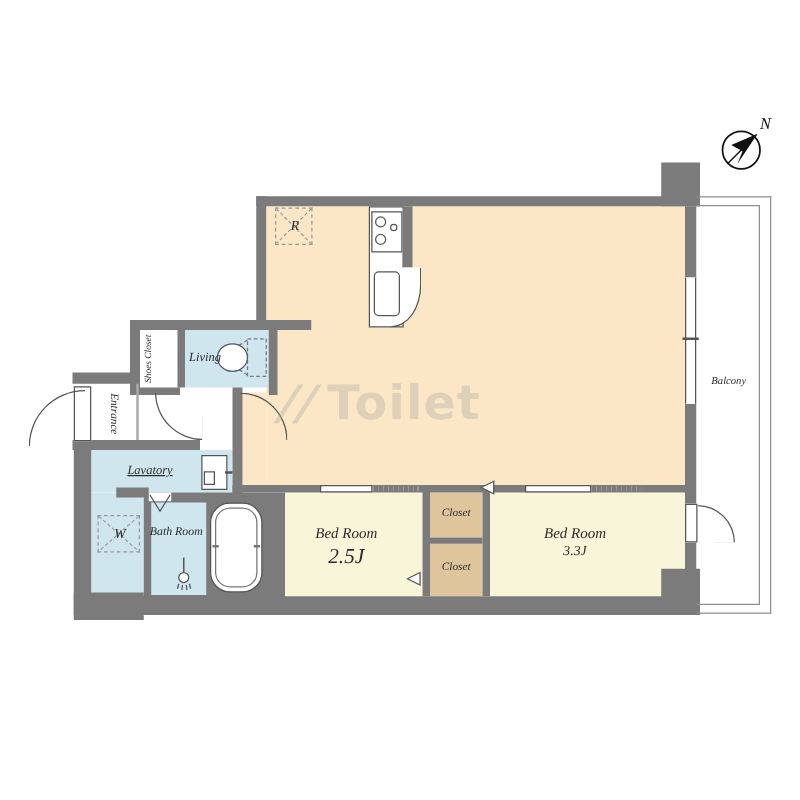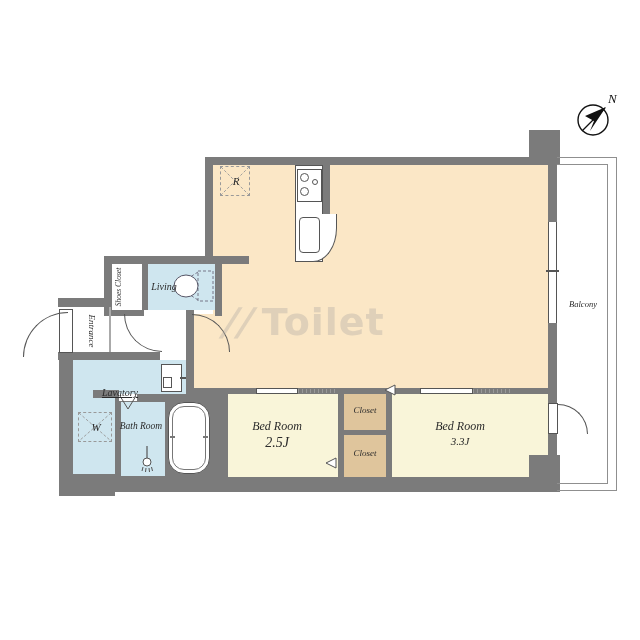--- a/index.html
+++ b/index.html
@@ -149,27 +149,27 @@
 
   <div class="abs" style="left:548px;top:222px;width:9px;height:101px;background:#fff;border-left:1px solid #555;border-right:1px solid #555;"></div>
   <div class="abs" style="left:546px;top:270px;width:13px;height:1.5px;background:#555;"></div>
   <div class="abs whitebox" style="left:548px;top:403px;width:10px;height:31px;"></div>
   <div class="abs arc tr" style="left:558px;top:404px;width:30px;height:30px;"></div>
 
   <div class="abs balrail" style="left:557px;top:157px;width:60px;height:334px;"></div>
   <div class="abs balrail inner" style="left:557px;top:164px;width:51px;height:320px;"></div>
 
   <div class="abs lbl" style="left:217px;top:420px;width:120px;font-size:12px;">Bed Room</div>
-  <div class="abs lbl" style="left:217px;top:435px;width:120px;font-size:14px;">2.5J</div>
+  <div class="abs lbl" style="left:217px;top:435px;width:120px;font-size:17px;">2.5J</div>
   <div class="abs lbl" style="left:400px;top:420px;width:120px;font-size:12px;">Bed Room</div>
   <div class="abs lbl" style="left:400px;top:435px;width:120px;font-size:11px;">3.3J</div>
   <div class="abs lbl" style="left:344px;top:405px;width:42px;font-size:9px;">Closet</div>
   <div class="abs lbl" style="left:344px;top:448px;width:42px;font-size:9px;">Closet</div>
   <div class="abs lbl" style="left:142px;top:281px;width:44px;font-size:10px;">Living</div>
-  <div class="abs lbl" style="left:84px;top:387px;width:72px;font-size:10px;text-decoration:underline;">Lavatory</div>
+  <div class="abs lbl" style="left:84px;top:371px;width:72px;font-size:10px;text-decoration:underline;">Lavatory</div>
   <div class="abs lbl wrap" style="left:119px;top:421px;width:44px;font-size:9.5px;">Bath Room</div>
   <div class="abs lbl" style="left:555px;top:300px;width:56px;font-size:8.5px;">Balcony</div>
   <div class="abs lbl" style="left:66px;top:325px;width:50px;height:12px;font-size:9px;transform:rotate(90deg);">Entrance</div>
   <div class="abs lbl wrap" style="left:106px;top:275px;width:42px;height:24px;font-size:7.5px;transform:rotate(-90deg);">Shoes Closet</div>
 
   <svg class="abs" style="left:572px;top:85px;" width="60" height="56" viewBox="0 0 60 56">
     <circle cx="21" cy="35" r="15" fill="none" stroke="#111" stroke-width="1.4"></circle>
     <line x1="10" y1="46" x2="33" y2="23" stroke="#111" stroke-width="1.2"></line>
     <polygon points="34,22 13,31 22,36 18,46" fill="#111"></polygon>
     <text x="36" y="18" font-size="13" font-style="italic" font-family="Liberation Serif, DejaVu Serif, serif" fill="#111">N</text>

